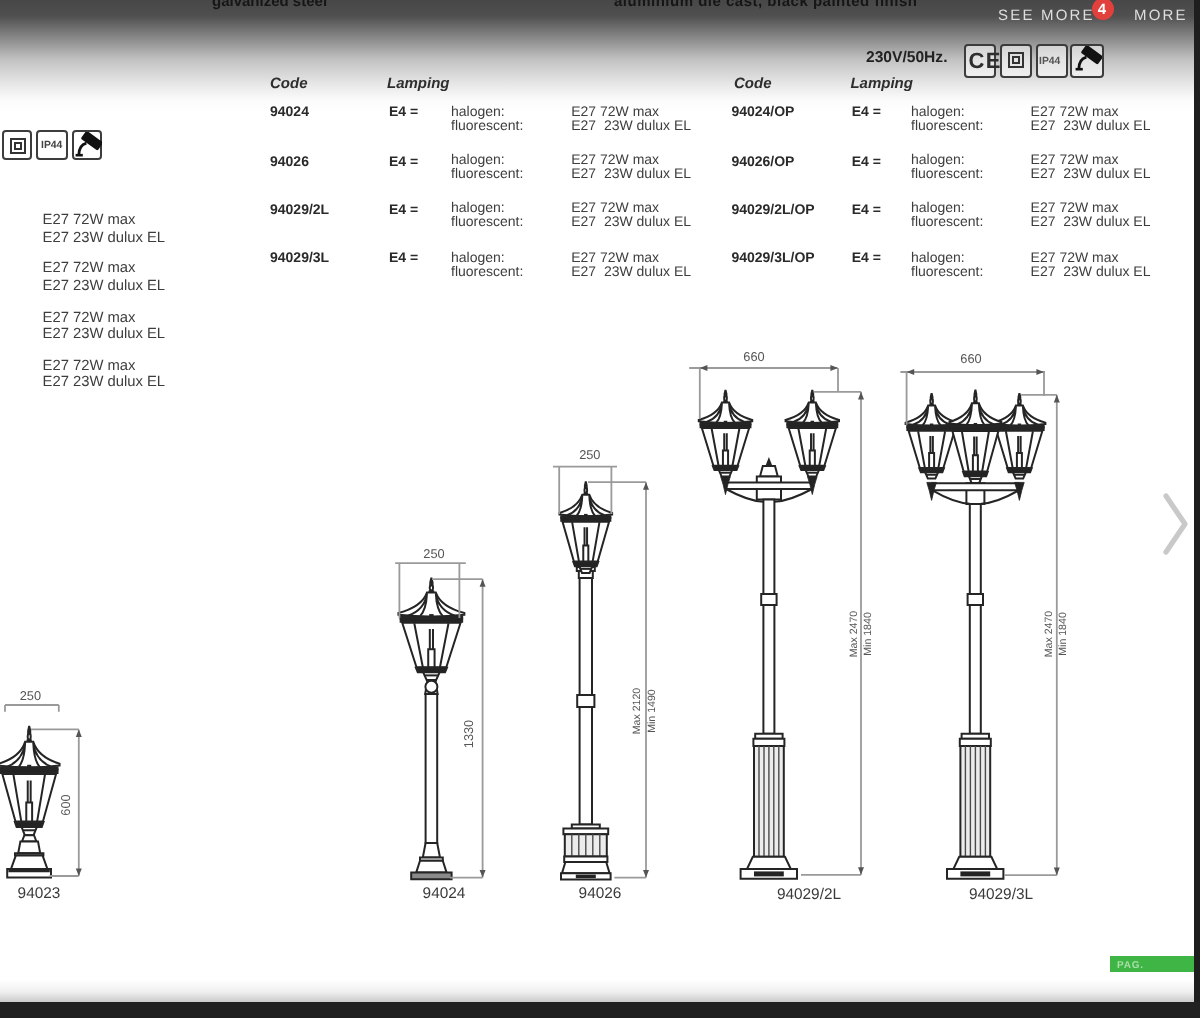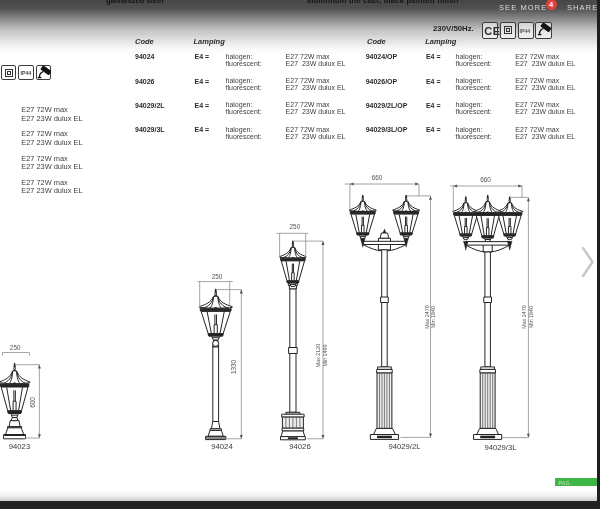--- a/index.html
+++ b/index.html
@@ -18,21 +18,21 @@
 .code{font-size:7px;font-weight:bold;color:#2a2a2a;white-space:nowrap}
 .t{font-size:7px;color:#3d3d3d;line-height:7.1px;white-space:nowrap}
 .t2{font-size:7.4px;color:#3d3d3d;line-height:8.3px;white-space:nowrap}
 .v230{font-size:7.8px;font-weight:bold;color:#222}
 </style></head><body>
 <div class="a hdr"></div>
 <div class="a topfrag" style="left:106px">galvanized steel</div>
 <div class="a topfrag" style="left:307px;letter-spacing:.25px">aluminium die cast, black painted finish</div>
 <div class="a mbar" style="left:499px">SEE MORE</div>
 <div class="a badge4">4</div>
-<div class="a mbar" style="left:567px">SHARE</div>
+<div class="a mbar" style="left:567px">MORE</div>
 
 <div class="a v230" style="left:433px;top:24.3px">230V/50Hz.</div>
 <div class="a ibox" style="left:481.7px;top:22px;width:16.5px;height:16.5px"></div>
 <div class="a ibox" style="left:499.6px;top:22px;width:16.5px;height:16.5px"></div>
 <div class="a ibox" style="left:517.5px;top:22px;width:16.5px;height:16.5px"></div>
 <div class="a ibox" style="left:535.4px;top:22px;width:16.5px;height:16.5px"></div>
 <div class="a" style="left:484.3px;top:25.4px;font-size:11px;font-weight:bold;color:#2e2e2e;letter-spacing:.6px">CE</div>
 <div class="a" style="left:503.8px;top:26.2px;width:8px;height:8px;border:1.1px solid #333"></div>
 <div class="a" style="left:505.9px;top:28.3px;width:4px;height:4px;border:1px solid #333"></div>
 <div class="a" style="left:519.5px;top:27.5px;font-size:5.2px;color:#555;font-weight:bold">IP44</div>

